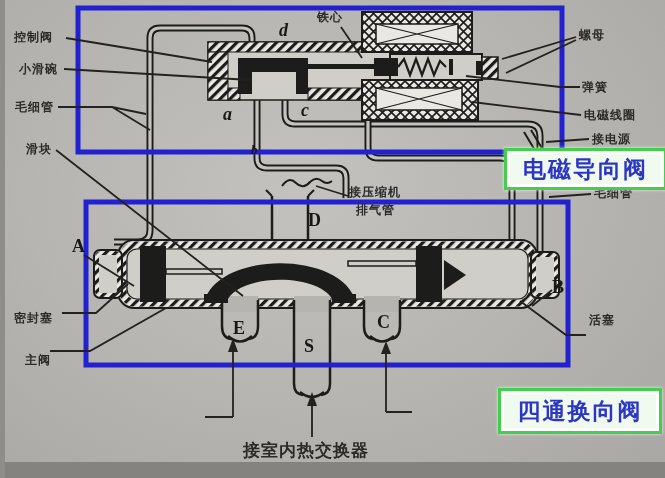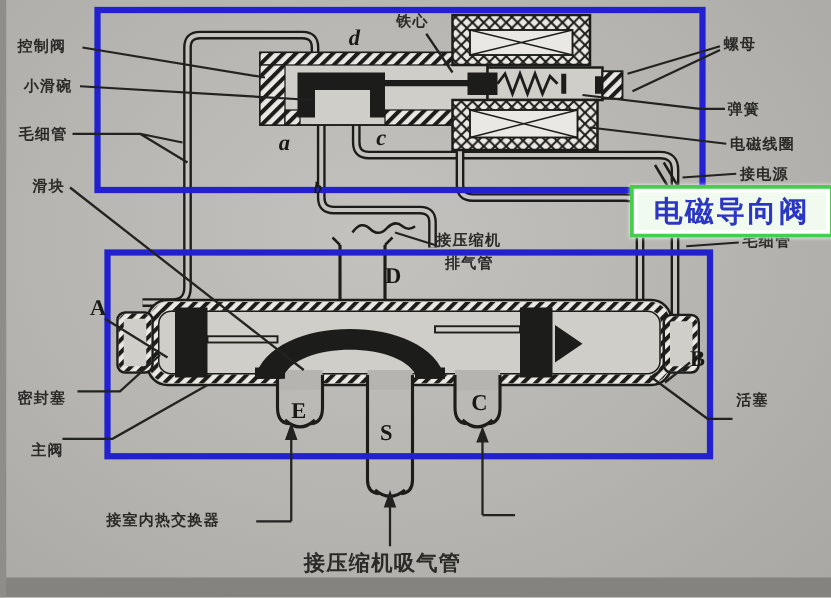--- a/index.html
+++ b/index.html
@@ -182,29 +182,29 @@
   <div class="lbl" style="left:579px;top:27px">螺母</div>
   <div class="lbl" style="left:582px;top:79px">弹簧</div>
   <div class="lbl" style="left:584px;top:107px">电磁线圈</div>
   <div class="lbl" style="left:592px;top:131px">接电源</div>
   <div class="lbl" style="left:594px;top:185px">毛细管</div>
   <div class="lbl" style="left:589px;top:312px">活塞</div>
 
   <div class="lbl" style="left:349px;top:184px">接压缩机</div>
   <div class="lbl" style="left:356px;top:202px">排气管</div>
 
-  <div class="lbl" style="left:85px;top:408px">接室内热交换器</div>
-  <div class="lbl lbl-big" style="left:243px;top:439px">接压缩机吸气管</div>
+  <div class="lbl lbl-big" style="left:243px;top:439px">接室内热交换器</div>
 
   <div class="letter letter-it" style="left:279px;top:20px">d</div>
   <div class="letter letter-it" style="left:223px;top:104px">a</div>
   <div class="letter letter-it" style="left:301px;top:100px">c</div>
   <div class="letter letter-sm" style="left:251px;top:142px">b</div>
   <div class="letter" style="left:308px;top:210px">D</div>
   <div class="letter" style="left:72px;top:236px">A</div>
   <div class="letter" style="left:552px;top:277px">B</div>
   <div class="letter" style="left:233px;top:318px">E</div>
   <div class="letter" style="left:304px;top:336px">S</div>
   <div class="letter" style="left:377px;top:312px">C</div>
 
   <div class="green-box" style="left:504px;top:148px;width:157px;height:36px">电磁导向阀</div>
+  <div class="green-box" style="left:498px;top:388px;width:158px;height:40px">四通换向阀</div>
 
 </div>
 
 </body></html>

